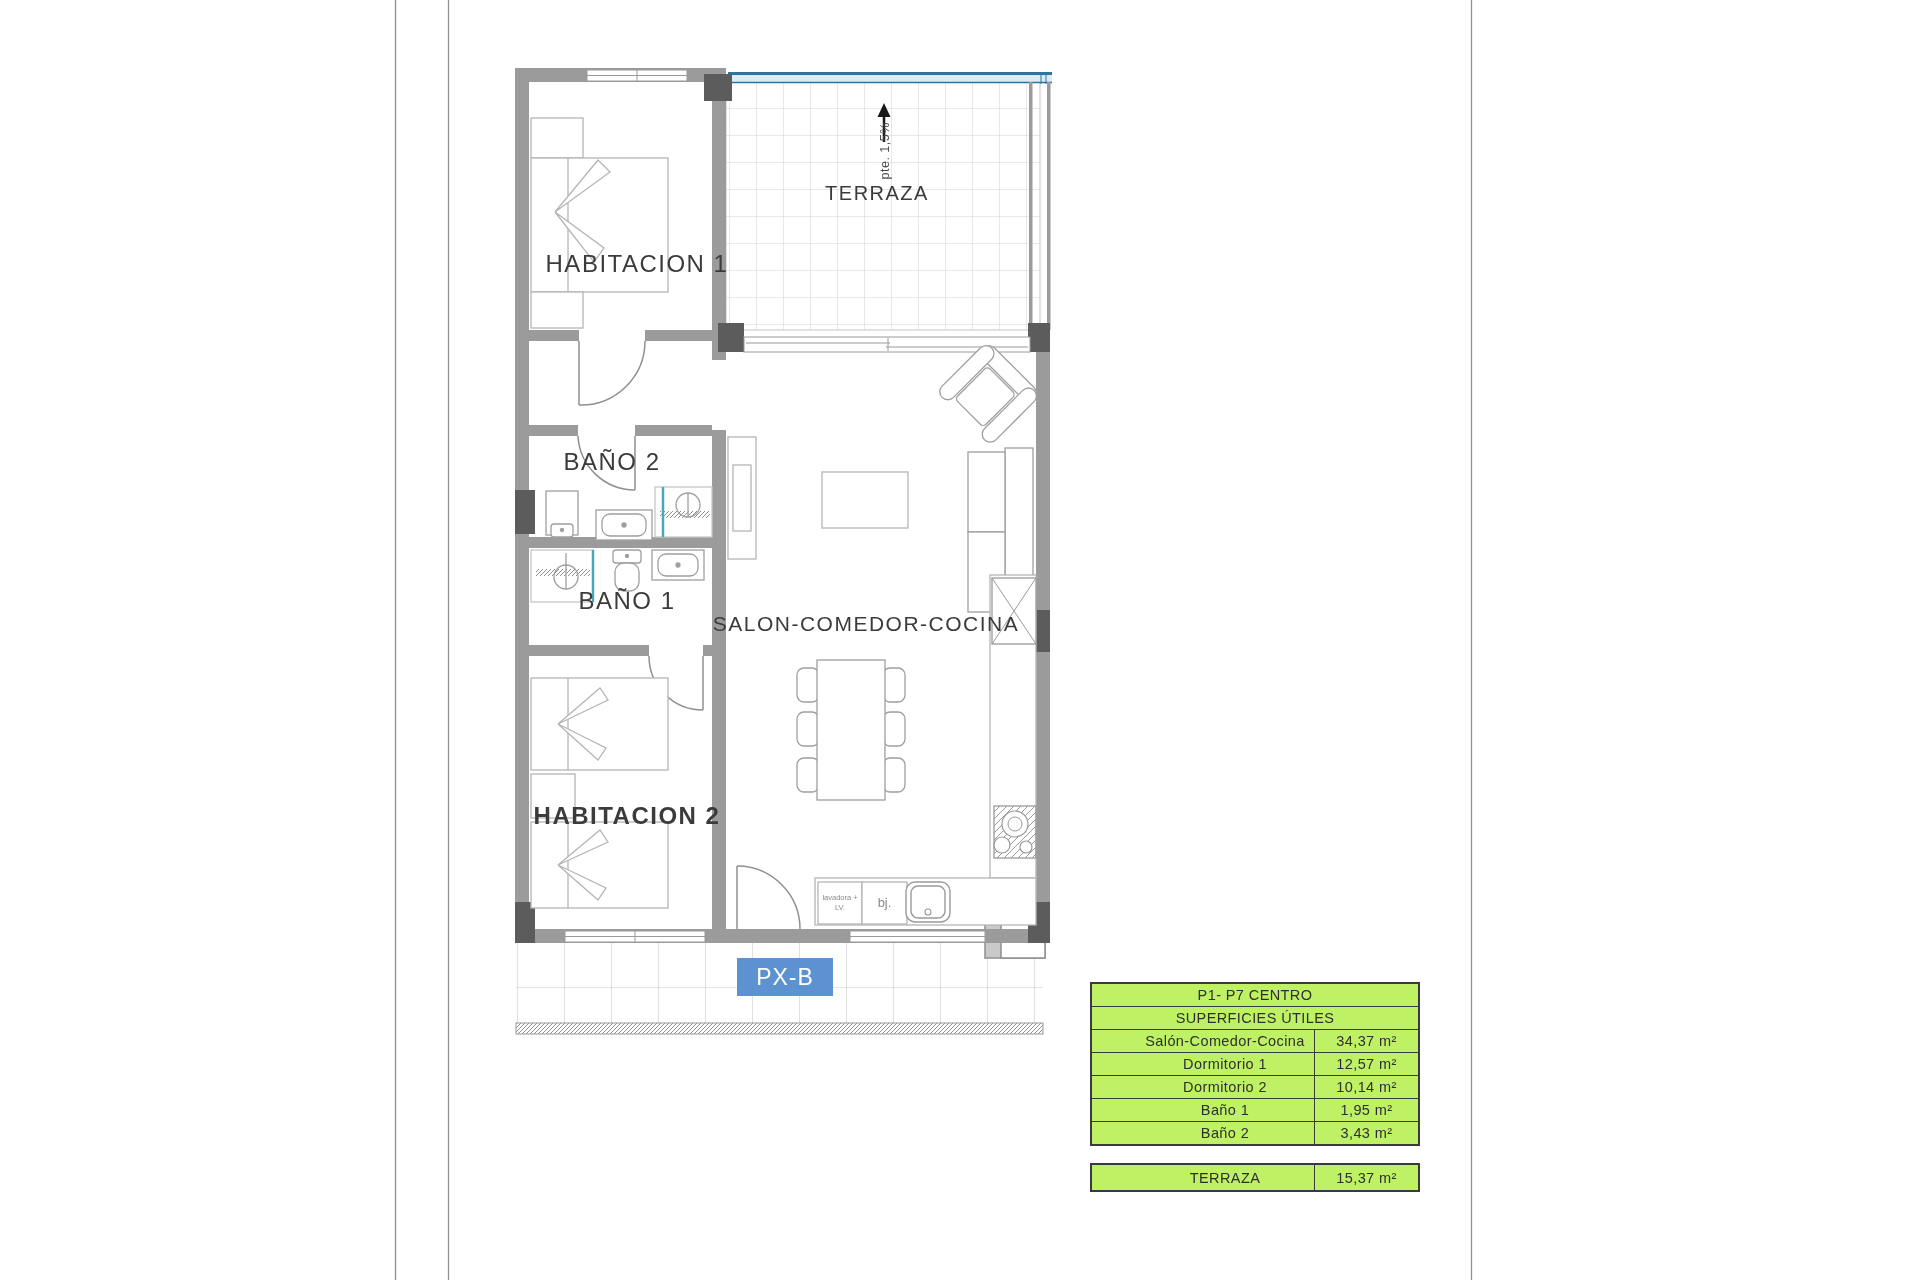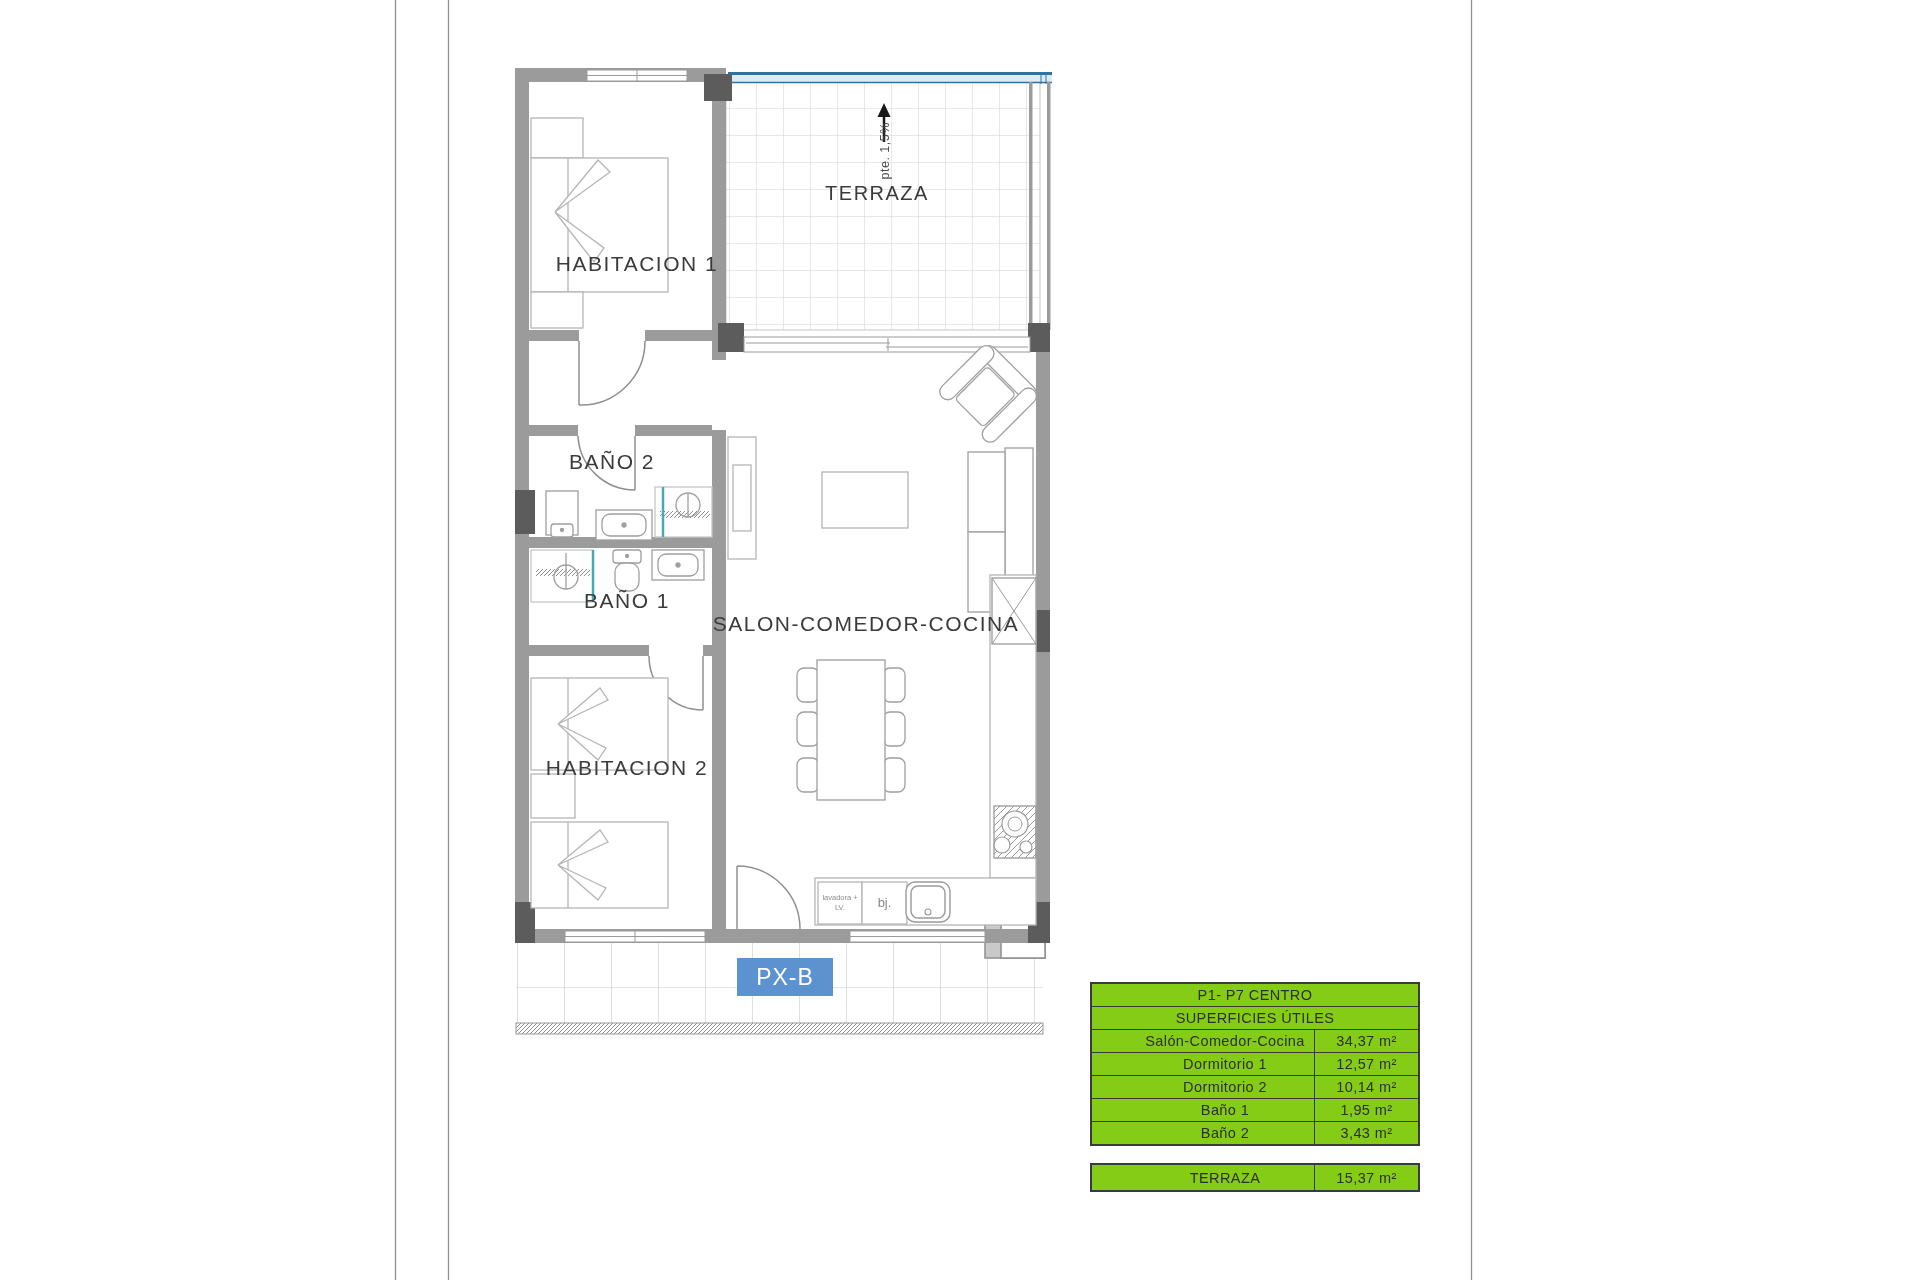--- a/index.html
+++ b/index.html
@@ -3,34 +3,34 @@
 <meta charset="utf-8">
 <style>
   html,body{margin:0;padding:0;background:#fff;}
   .page{position:relative;width:1920px;height:1280px;background:#ffffff;
         font-family:"Liberation Sans", sans-serif;overflow:hidden;}
   .plan-svg{position:absolute;left:0;top:0;width:1920px;height:1280px;}
 
   
   .lbl{position:absolute;transform:translate(-50%,-50%);color:#3b3b3b;
        white-space:nowrap;letter-spacing:1.5px;}
-  .lbl-room{font-size:21px;}
+  .lbl-room{font-size:24px;}
   .lbl-salon{font-size:21px;}
   .lbl-terraza{font-size:20px;}
   .lbl-slope{position:absolute;color:#4a4a4a;font-size:12.5px;letter-spacing:0.5px;
        white-space:nowrap;transform:rotate(-90deg);}
   .lbl-appliance{position:absolute;color:#8a8a8a;font-size:7.5px;line-height:1.4;
        display:flex;align-items:center;justify-content:center;text-align:center;}
 
   .badge{position:absolute;left:737px;top:958px;width:96px;height:38px;
        background:#5b92cf;color:#ffffff;font-size:23px;letter-spacing:1px;
        display:flex;align-items:center;justify-content:center;}
 
   
-  .tbl{position:absolute;width:330px;border:2px solid #3a3a3a;background:#84cc16;
+  .tbl{position:absolute;width:330px;border:2px solid #3a3a3a;background:#bef264;
        color:#2f2f2f;font-size:14.5px;letter-spacing:0.4px;box-sizing:border-box;}
   .tbl-utiles{left:1090px;top:982px;}
   .tbl-terraza{left:1090px;top:1163px;}
   .tbl-constr{left:1090px;top:1213px;}
   .trow{display:flex;border-top:1px solid #3a3a3a;height:22px;align-items:stretch;}
   .trow:first-child{border-top:none;}
   .trow.tall{height:25px;}
   .thead{justify-content:center;align-items:center;display:flex;width:100%;}
   .cell-l{width:178px;border-right:1.5px solid #3a3a3a;display:flex;
           align-items:center;justify-content:center;margin-left:44px;}
@@ -253,21 +253,21 @@
     <g>
       <line x1="884" y1="142" x2="884" y2="114" stroke="#1a1a1a" stroke-width="2.5"></line>
       <polygon points="884,103 877.5,117 890.5,117" fill="#1a1a1a"></polygon>
     </g>
   </svg>
 
   <div class="lbl lbl-room" style="left:637px;top:264px;">HABITACION 1</div>
   <div class="lbl lbl-terraza" style="left:877px;top:193px;">TERRAZA</div>
   <div class="lbl lbl-room" style="left:612px;top:462px;">BAÑO 2</div>
   <div class="lbl lbl-room" style="left:627px;top:601px;">BAÑO 1</div>
-  <div class="lbl lbl-room" style="left:627px;top:768px;">HABITACION 2</div>
+  <div class="lbl lbl-room" style="left:627px;top:816px;font-weight:bold;">HABITACION 2</div>
   <div class="lbl lbl-salon" style="left:866px;top:624px;text-align:right;">SALON-COMEDOR-COCINA</div>
 
   <div class="lbl-slope" style="left:857px;top:145px;width:55px;height:14px;text-align:center;">pte. 1,5%</div>
 
   <div class="lbl-appliance" style="left:819px;top:883px;width:42px;height:40px;">lavadora + LV.</div>
   <div class="lbl-appliance" style="left:863px;top:883px;width:43px;height:40px;font-size:13px;">bj.</div>
 
   <div class="badge">PX-B</div>
 
   <div class="tbl tbl-utiles">

